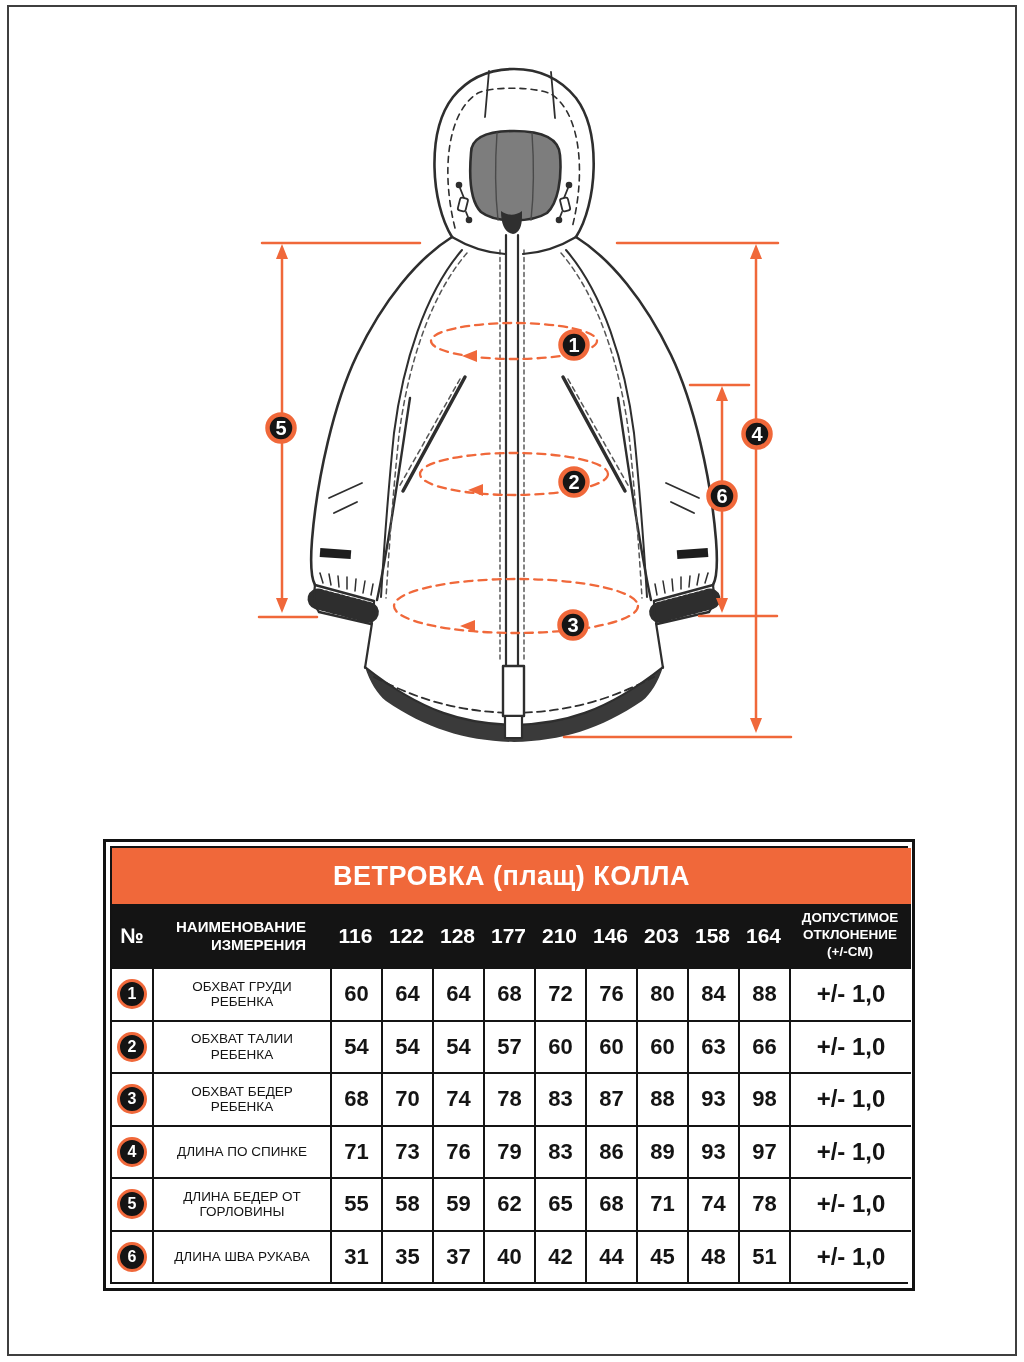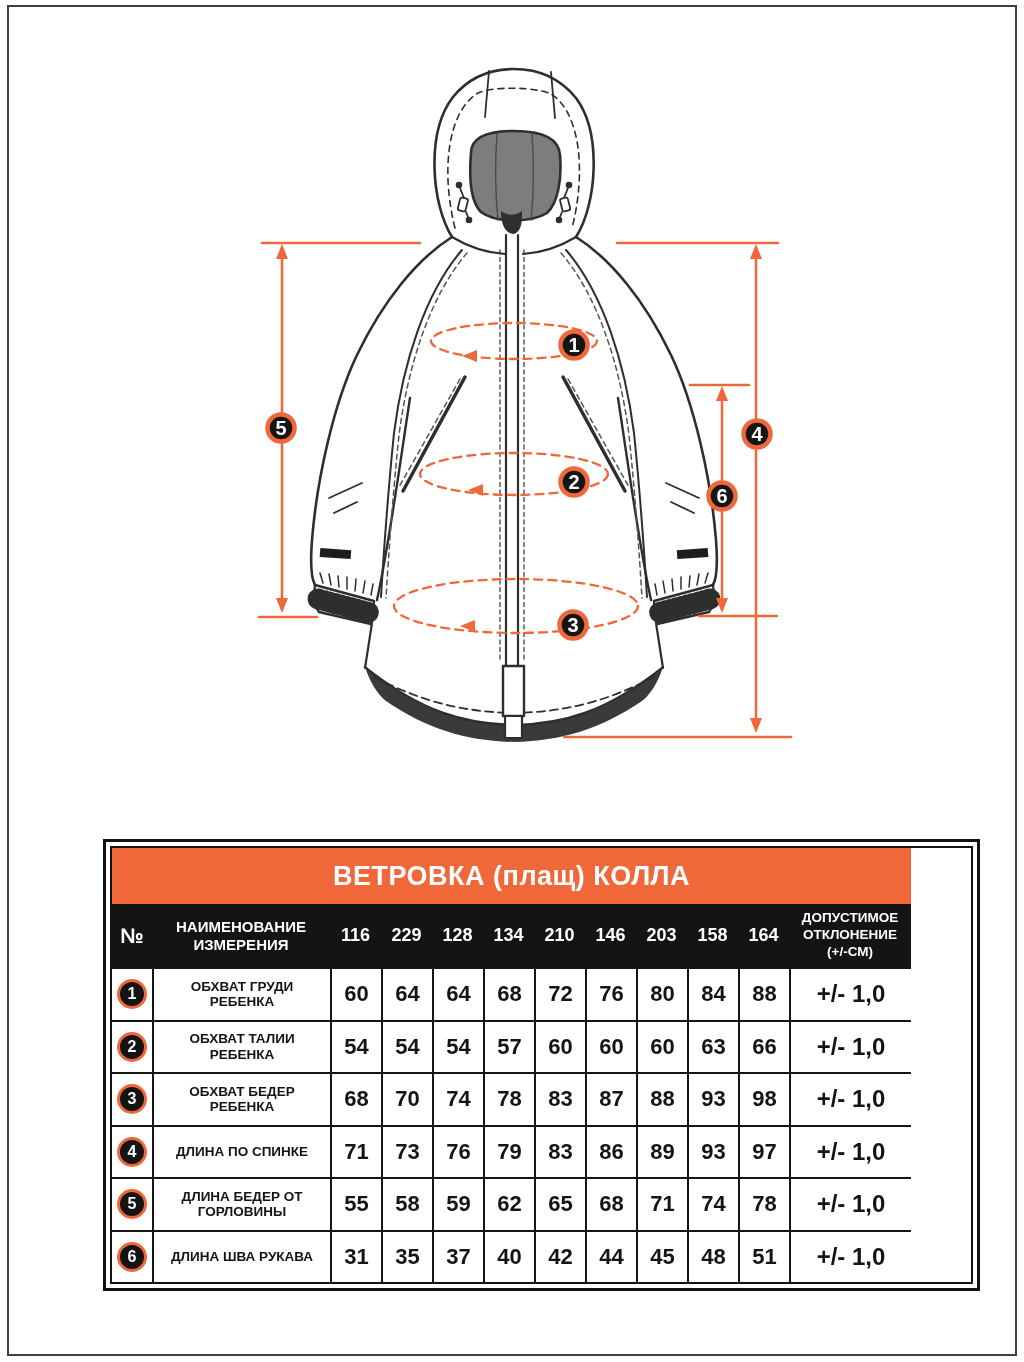--- a/index.html
+++ b/index.html
@@ -1,35 +1,35 @@
 <!DOCTYPE html>
 <html><head>
 <meta charset="utf-8">
 <style>
   html,body{margin:0;padding:0;background:#fff;font-family:"Liberation Sans",sans-serif;}
   .stage{position:relative;width:1024px;height:1362px;background:#fff;overflow:hidden;}
   .frame{position:absolute;left:7px;top:5px;right:7px;bottom:6px;border:2px solid #3f3f3f;pointer-events:none;}
   .drawing{position:absolute;left:0;top:0;}
 
   
-  .tbl-outer{position:absolute;left:103px;top:839px;width:877px;height:452px;border:3px solid #121212;padding:4px;box-sizing:border-box;background:#fff;}
+  .tbl-outer{position:absolute;left:103px;top:839px;width:812px;height:452px;border:3px solid #121212;padding:4px;box-sizing:border-box;background:#fff;}
   .tbl-inner{border:2px solid #121212;width:100%;height:100%;box-sizing:border-box;display:grid;
     grid-template-columns:40px 178px repeat(9,51px) 122px;
     grid-template-rows:56px 63px repeat(6,1fr);}
   .cell{display:flex;align-items:center;justify-content:center;box-sizing:border-box;}
   .title-cell{grid-column:1/-1;color:#fff;font-size:27px;font-weight:700;letter-spacing:.5px;}
   .hcell{background:#141414;color:#fff;font-weight:700;}
   .hnum{font-size:21px;}
-  .hname{font-size:15px;line-height:1.2;text-align:center;}
-  .hsize{font-size:18px;}
+  .hname{font-size:15px;line-height:1.2;text-align:right;}
+  .hsize{font-size:21px;}
   .hdev{font-size:13.5px;line-height:1.25;text-align:center;}
   .trow{display:contents;}
   .dcell{background:#fff;border-top:2.5px solid #141414;color:#141414;}
   .dcell.bl{border-left:2px solid #141414;}
-  .lbl{font-size:13.5px;font-weight:700;line-height:1.15;text-align:center;}
+  .lbl{font-size:13.5px;font-weight:400;line-height:1.15;text-align:center;}
   .lbl span{display:inline-block;max-width:150px;}
   .val{font-size:22px;font-weight:700;}
   .dev{font-size:24px;font-weight:700;}
   .badge{width:24px;height:24px;border-radius:50%;background:#141414;border:3.5px solid #f0683a;
     color:#fff;font-size:16px;font-weight:700;display:flex;align-items:center;justify-content:center;line-height:1;}
 </style>
 </head>
 <body>
 
 <div class="stage">
@@ -218,23 +218,23 @@
       <div class="cell title-cell" style="background:#F0683A">ВЕТРОВКА (плащ) КОЛЛА</div>
 
       <div class="cell hcell hnum">№</div>
       <div class="cell hcell hname">
         <div>
             <div>НАИМЕНОВАНИЕ</div>
              <div>ИЗМЕРЕНИЯ</div>
           </div>
       </div>
       <div class="cell hcell hsize">116</div>
-      <div class="cell hcell hsize">229</div>
+      <div class="cell hcell hsize">122</div>
       <div class="cell hcell hsize">128</div>
-      <div class="cell hcell hsize">134</div>
+      <div class="cell hcell hsize">177</div>
       <div class="cell hcell hsize">210</div>
       <div class="cell hcell hsize">146</div>
       <div class="cell hcell hsize">203</div>
       <div class="cell hcell hsize">158</div>
       <div class="cell hcell hsize">164</div>
       <div class="cell hcell hdev">
         <div>
             <div>ДОПУСТИМОЕ</div>
              <div>ОТКЛОНЕНИЕ</div>
              <div>(+/-СМ)</div>

